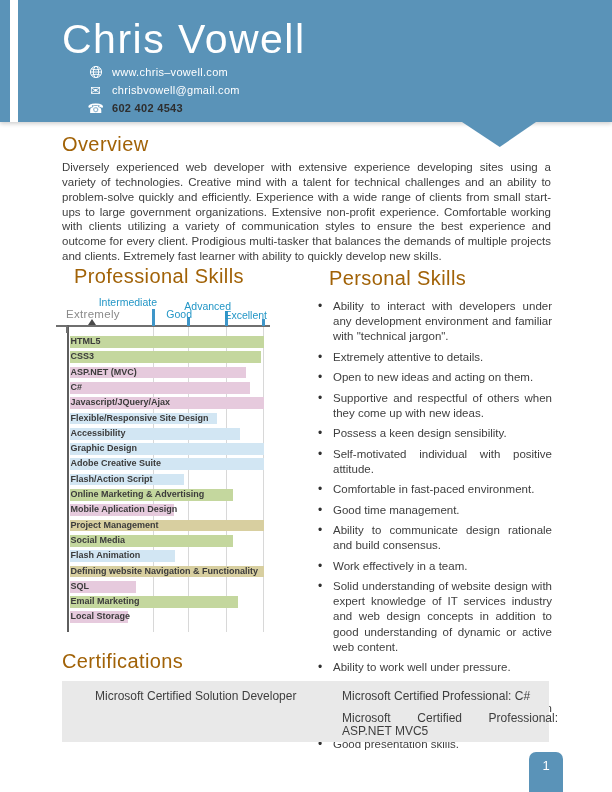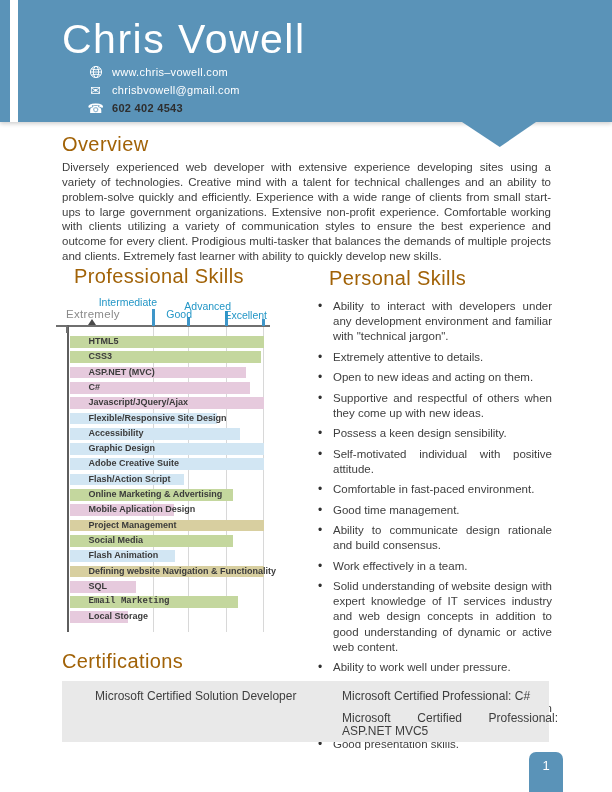--- a/index.html
+++ b/index.html
@@ -30,21 +30,21 @@
   .axis-h{position:absolute;left:56px;top:325px;width:214px;height:2px;background:#6f6f6f;}
   .axis-v{position:absolute;left:67px;top:325px;width:2px;height:307px;background:#5e5e5e;}
   .axis-start-tick{position:absolute;left:66px;top:326px;width:2px;height:7px;background:#6f6f6f;}
   .strength-label{position:absolute;left:66px;top:308px;font-size:11.5px;color:#8a8a8a;letter-spacing:.3px;}
   .strength-marker{position:absolute;left:88px;top:319px;width:0;height:0;
                    border-left:4px solid transparent;border-right:4px solid transparent;border-bottom:6px solid #4a4a4a;}
   .tick{position:absolute;width:3px;background:#3e96c9;}
   .tick-label{position:absolute;font-size:10.5px;color:#2396c6;white-space:nowrap;transform:translateX(-100%);}
   .gridline{position:absolute;top:327px;width:1px;height:305px;background:#d8d8d8;}
   .bar-row{position:absolute;height:11.8px;border-radius:0;}
-  .bar-label{font-size:9px;font-weight:bold;color:#3b3b3b;line-height:11.8px;padding-left:19px;white-space:nowrap;display:block;}
+  .bar-label{font-size:9px;font-weight:bold;color:#3b3b3b;line-height:11.8px;padding-left:1px;white-space:nowrap;display:block;}
   
   .bullets{position:absolute;left:318px;top:299px;width:234px;}
   .bullet-item{display:flex;margin-bottom:5.2px;}
   .bullet-dot{width:15px;flex:0 0 15px;font-size:12px;line-height:15.2px;color:#2f2f2f;}
   .bullet-text{flex:1;font-size:11.5px;line-height:15.2px;text-align:justify;color:#3e3e3e;}
   
   .cert-box{position:absolute;left:62px;top:681px;width:487px;height:61px;background:#e9e9e9;}
   .cert-col{position:absolute;top:9px;}
   .cert-col.c0{left:33px;width:206px;}
   .cert-col.c1{left:280px;width:216px;}
@@ -155,21 +155,21 @@
       </div>
       <div class="bar-row" style="left: 69.5px; top: 550.2px; width: 105px; background: rgb(210, 230, 243);">
         <span class="bar-label">Flash Animation</span>
       </div>
       <div class="bar-row" style="left: 69.5px; top: 565.5px; width: 194px; background: rgb(216, 207, 160);">
         <span class="bar-label">Defining website Navigation &amp; Functionality</span>
       </div>
       <div class="bar-row" style="left: 69.5px; top: 580.8px; width: 66px; background: rgb(230, 202, 221);">
         <span class="bar-label">SQL</span>
       </div>
-      <div class="bar-row" style="left: 69.5px; top: 596.1px; width: 168px; background: rgb(196, 215, 158); font-family: Liberation Mono, monospace;">
+      <div class="bar-row" style="left: 69.5px; top: 596.1px; width: 168px; background: rgb(196, 215, 158);">
         <span class="bar-label">Email Marketing</span>
       </div>
       <div class="bar-row" style="left: 69.5px; top: 611.4px; width: 58px; background: rgb(230, 202, 221);">
         <span class="bar-label">Local Storage</span>
       </div>
     </div>
 
   <div class="h-blue" style="left:329px;top:267px;">Personal Skills</div>
   <div class="bullets" id="bullet-list">
       <div class="bullet-item">

